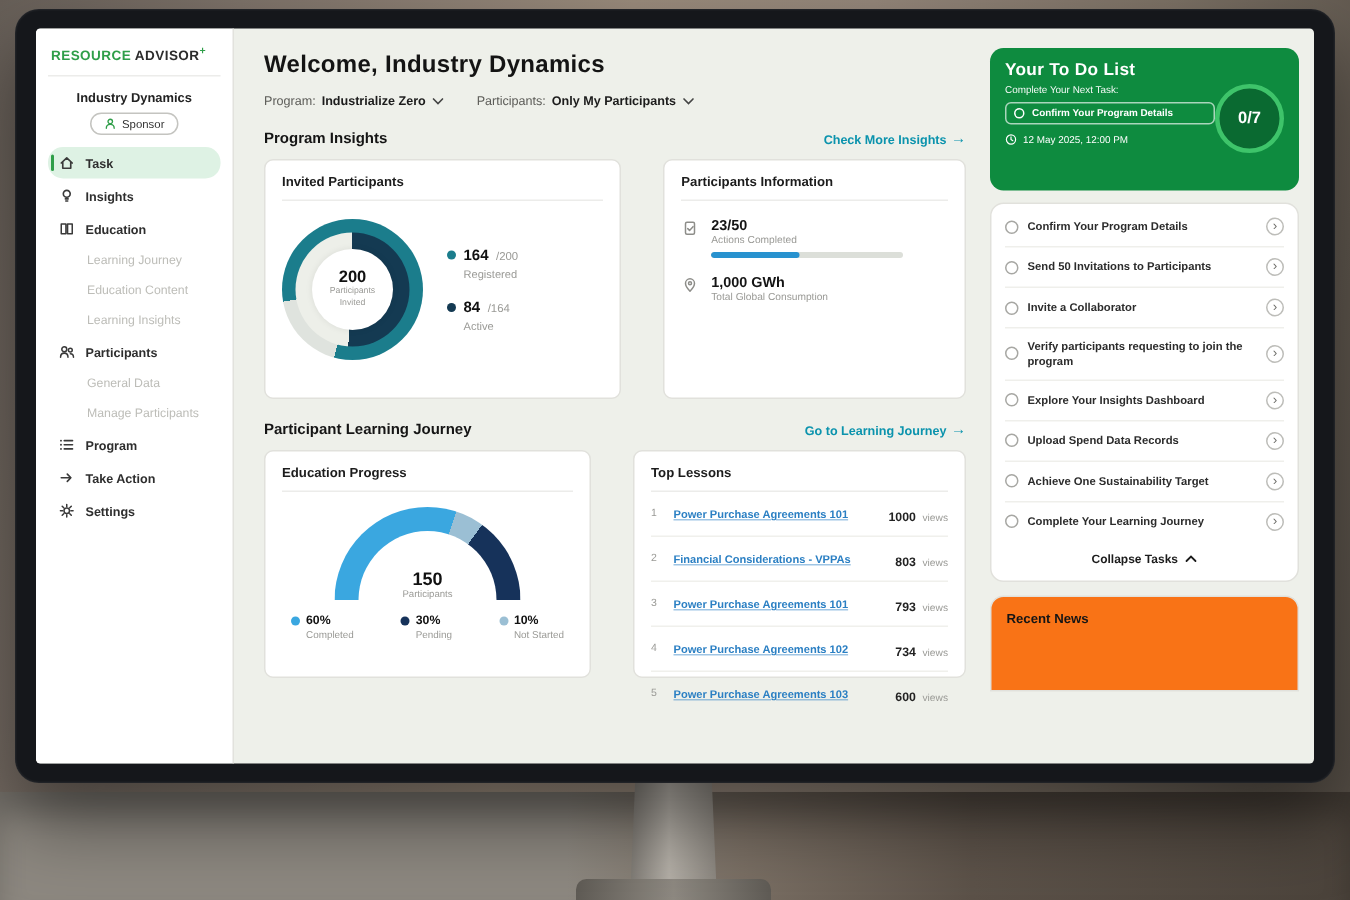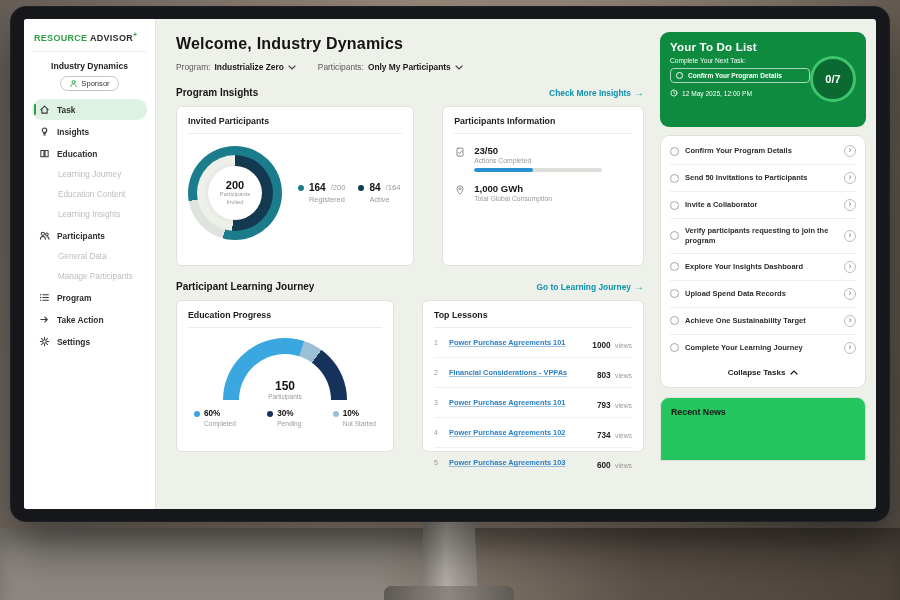--- a/index.html
+++ b/index.html
@@ -63,21 +63,21 @@
   .invited-body { display:flex; align-items:center; gap:16px; padding-top:12px; }
   .donut { width:94px; height:94px; border-radius:50%; position:relative; flex-shrink:0;
     background:conic-gradient(from 260deg,#1b7d8c 0 var(--p1,82%),#dfe3de 0);}
   .donut-mid { position:absolute; inset:9px; border-radius:50%;
     background:conic-gradient(#143a52 0 var(--p2,51%),#edefe9 0);}
   .donut-hole { position:absolute; inset:20px; border-radius:50%; background:#fff;
     display:flex; flex-direction:column; align-items:center; justify-content:center; text-align:center;
     box-shadow:0 0 5px rgba(0,0,0,.08);}
   .donut-val { font-size:11px; font-weight:bold; color:#111; }
   .donut-lab { font-size:5.8px; color:#9a9a96; line-height:1.3; }
-  .legend-col { display:flex; flex-direction:row; gap:13px; }
+  .legend-col { display:flex; flex-direction:column; gap:13px; }
   .leg-item { font-size:10px; }
   .leg-line { display:flex; align-items:center; gap:5px; }
   .dot { width:6px; height:6px; border-radius:50%; flex-shrink:0; }
   .leg-val { font-weight:bold; color:#111; font-size:10px; }
   .leg-suf { color:#9a9a96; font-size:7.6px; }
   .leg-lab { color:#9a9a96; font-size:7.4px; margin:2px 0 0 11px; }
 
   
   .card-info { width:210px; height:160px; }
   .stat { display:flex; gap:8px; margin-top:11px; align-items:flex-start; }
@@ -126,21 +126,21 @@
 
   .task-card { background:#fff; border:1px solid #e1e1dc; border-radius:9px; margin-top:8px; padding:2px 9px; }
   .task-row { display:flex; align-items:center; gap:6px; padding:7px 0; border-bottom:1px solid #efefeb; cursor:pointer; }
   .task-check { width:9px; height:9px; border:1px solid #a7a7a3; border-radius:50%; flex-shrink:0; }
   .task-label { flex:1; font-size:7.5px; font-weight:bold; color:#2c2c2c; line-height:1.3; }
   .task-more { width:12px; height:12px; border:1px solid #bdbdb9; border-radius:50%; flex-shrink:0;
     display:flex; align-items:center; justify-content:center; color:#6f6f6b; }
   .task-more::after { content:"\203A"; font-size:9px; line-height:1; margin-top:-1px; }
   .collapse-row { display:flex; align-items:center; justify-content:center; gap:5px; padding:7px 0 8px;
     font-size:8px; font-weight:bold; color:#1c1c1c; cursor:pointer; }
-  .news-card { background:#22c55e; border:1px solid #e1e1dc; border-radius:9px 9px 0 0; margin-top:9px; padding:9px 10px; height:64px; }
+  .news-card { background:#f97316; border:1px solid #e1e1dc; border-radius:9px 9px 0 0; margin-top:9px; padding:9px 10px; height:64px; }
   .news-title { font-size:8.8px; font-weight:bold; color:#151515; }
 
   svg { display:block; }
 </style>
 </head>
 <body>
 
 <div class="scene">
   <div class="floor"></div>
   <div class="stand-neck"></div>

